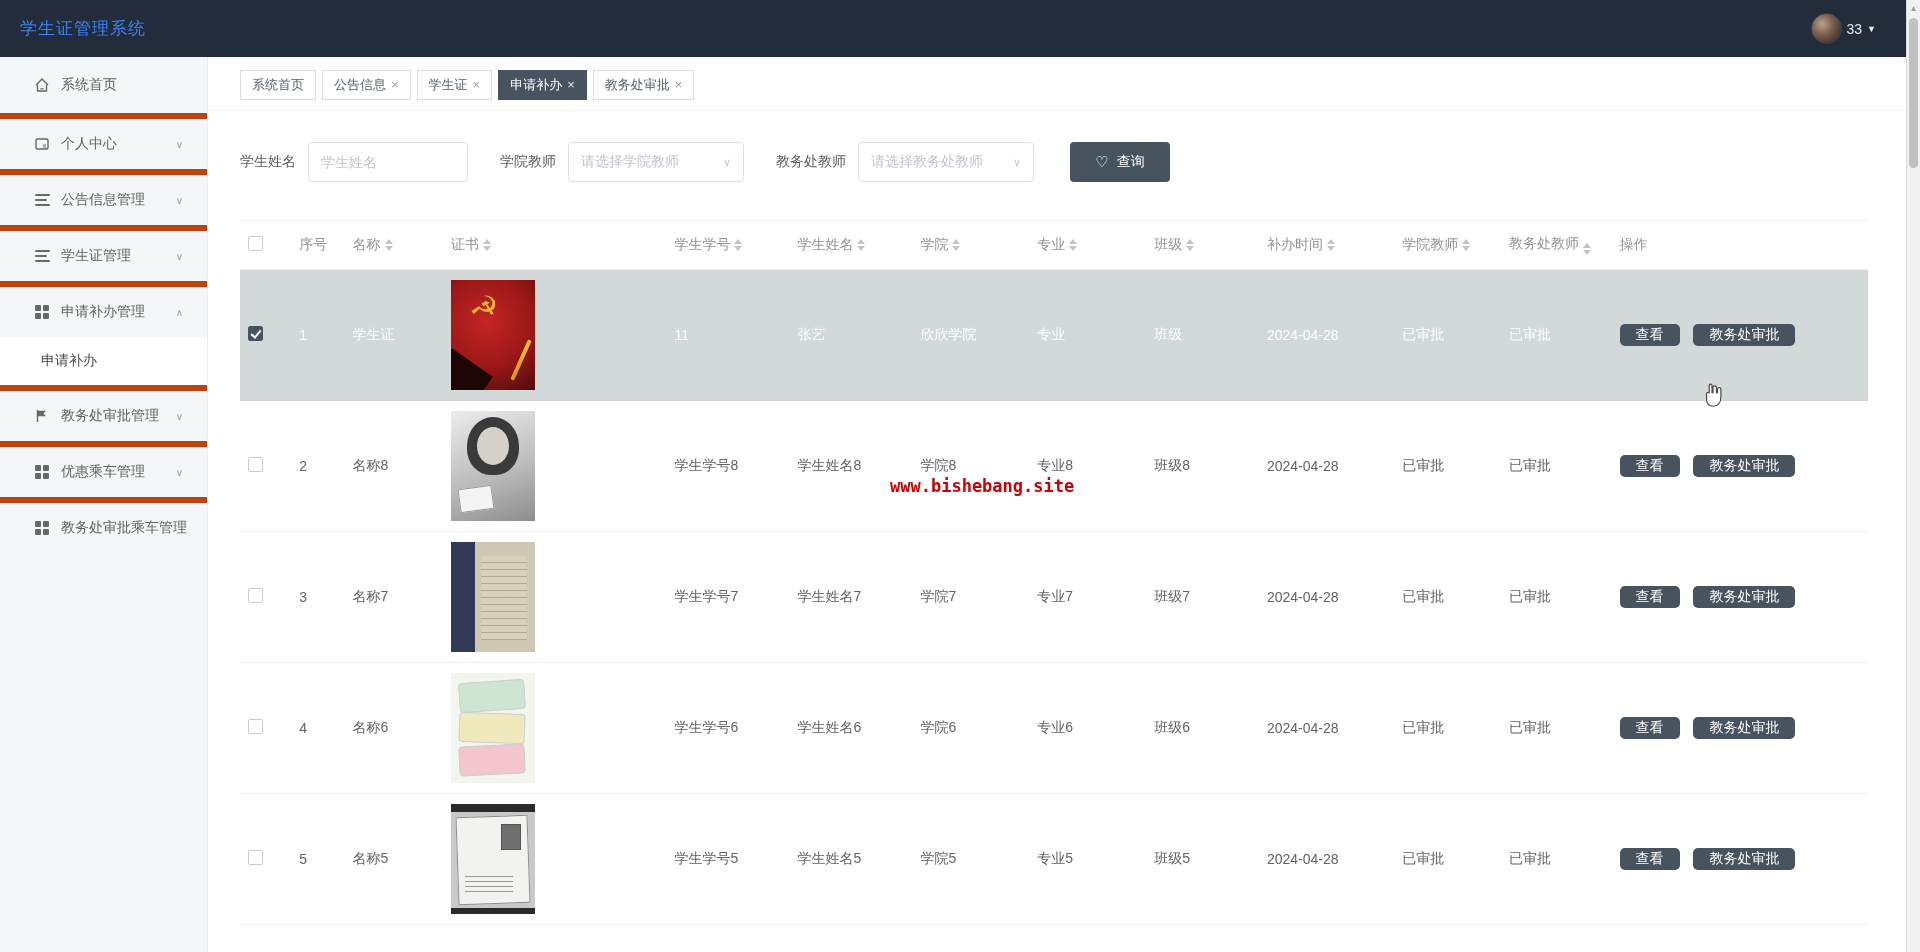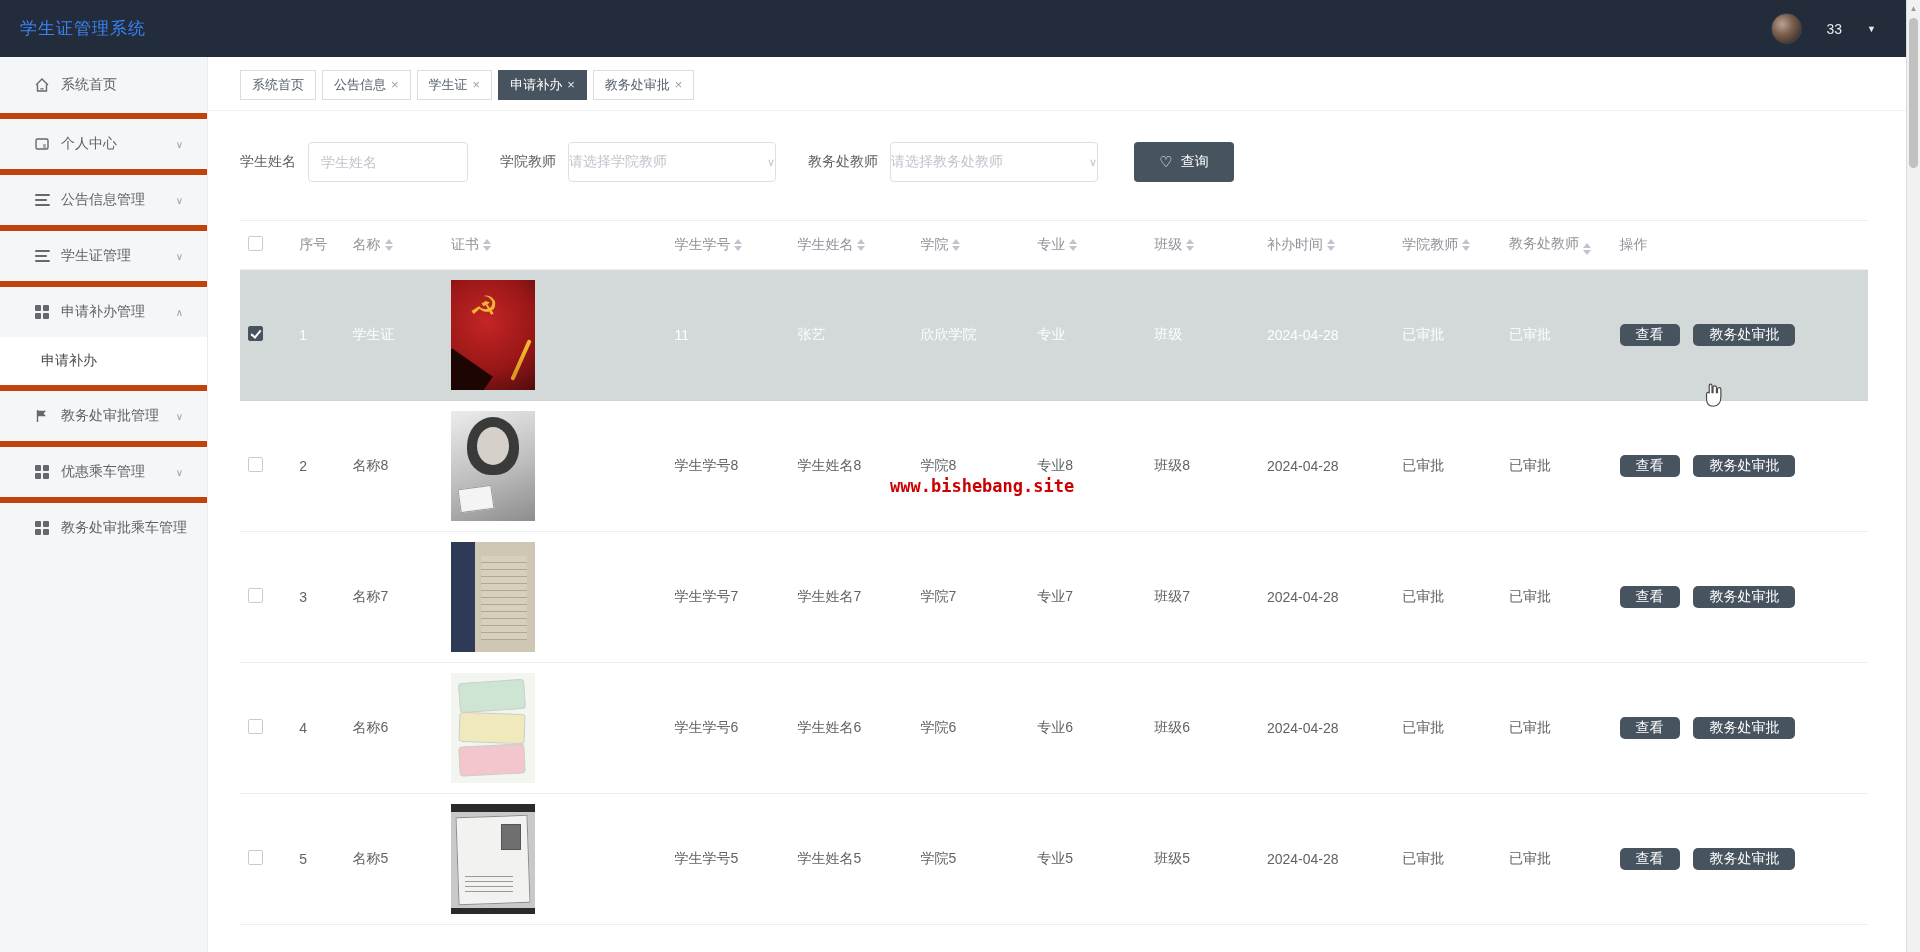--- a/index.html
+++ b/index.html
@@ -2,21 +2,21 @@
 <html><head>
 <meta charset="utf-8">
 <style>
   * { margin:0; padding:0; box-sizing:border-box; }
   html,body { width:1920px; height:952px; overflow:hidden; }
   body { font-family:"Liberation Sans","DejaVu Sans",sans-serif; background:#fff; position:relative; }
 
   
   .topbar { position:absolute; left:0; top:0; width:1920px; height:57px; background:#222c3a; display:flex; align-items:center; justify-content:space-between; padding:0 30px 0 20px; z-index:5; }
   .topbar .title { color:#3b82f6; font-size:17px; letter-spacing:1px; }
-  .topbar .userbox { display:flex; align-items:center; gap:25px; margin-right:14px; }
+  .topbar .userbox { display:flex; align-items:center; gap:5px; margin-right:14px; }
   .avatar { width:31px; height:31px; border-radius:50%; background:radial-gradient(circle at 35% 35%, #b9a291 0%, #7c5f4e 40%, #241c18 100%); border:1px solid #3a4452; }
   .username { color:#e8eaee; font-size:14px; }
   .user-caret { color:#e8eaee; font-size:9px; }
 
   
   .sidebar { position:absolute; left:0; top:57px; width:208px; height:895px; background:#f5f6f7; border-right:1px solid #ececec; }
   .side-item { height:56px; display:flex; align-items:center; padding-left:34px; color:#5f6368; font-size:14px; cursor:pointer; border-top:6px solid #c2410c; position:relative; }
   .side-item:first-child { border-top:none; }
   .side-item .s-icon { width:16px; height:16px; margin-right:11px; display:inline-flex; align-items:center; justify-content:center; color:#65696e; flex:none; }
   .side-item .chev { position:absolute; right:24px; color:#9a9ea4; font-size:10px; }
@@ -38,21 +38,21 @@
   .tab { height:30px; line-height:28px; border:1px solid #d8dce5; background:#fff; color:#57606f; font-size:13px; padding:0 11px; display:inline-flex; align-items:center; gap:5px; cursor:pointer; }
   .tab .x { color:#9aa1ab; font-size:13px; cursor:pointer; }
   .tab.active { background:#47535f; border-color:#47535f; color:#fff; }
   .tab.active .x { color:#e6e9ec; }
 
   
   .searchrow { display:flex; align-items:center; margin:31px 0 0 32px; gap:0; }
   .f-label { font-size:14px; color:#5b5e62; margin-right:12px; }
   .f-input { width:160px; height:40px; border:1px solid #dcdfe6; border-radius:4px; padding:0 12px; font-size:14px; color:#333; outline:none; margin-right:32px; font-family:"Liberation Sans","DejaVu Sans",sans-serif; }
   .f-input::placeholder { color:#c0c4cc; }
-  .f-select { width:208px; height:40px; border:1px solid #dcdfe6; border-radius:4px; padding:0 0; font-size:14px; color:#c0c4cc; display:flex; align-items:center; justify-content:space-between; margin-right:32px; cursor:pointer; background:#fff; }
+  .f-select { width:176px; height:40px; border:1px solid #dcdfe6; border-radius:4px; padding:0 12px; font-size:14px; color:#c0c4cc; display:flex; align-items:center; justify-content:space-between; margin-right:32px; cursor:pointer; background:#fff; }
   .f-select .sel-caret { color:#c0c4cc; font-size:11px; }
   .btn-query { height:40px; min-width:100px; background:#47535f; color:#fff; border:none; border-radius:4px; font-size:14px; display:inline-flex; align-items:center; justify-content:center; gap:8px; cursor:pointer; margin-left:4px; font-family:"Liberation Sans","DejaVu Sans",sans-serif; }
   .btn-query .heart { font-size:15px; }
 
   
   .tablewrap { margin:38px 30px 0 32px; }
   table { border-collapse:collapse; width:1628px; table-layout:fixed; }
   thead th { border-top:1px solid #ebeef5; border-bottom:1px solid #ebeef5; color:#909399; font-weight:normal; font-size:14px; text-align:left; padding:14px 8px; vertical-align:middle; }
   tbody td { font-size:14px; color:#606266; padding:10px 8px; border-bottom:1px solid #ebeef5; height:130px; vertical-align:middle; }
   tr.selected td { background:#d3d8d9; color:#fdfefe; border-bottom-color:#cfd4d5; }

